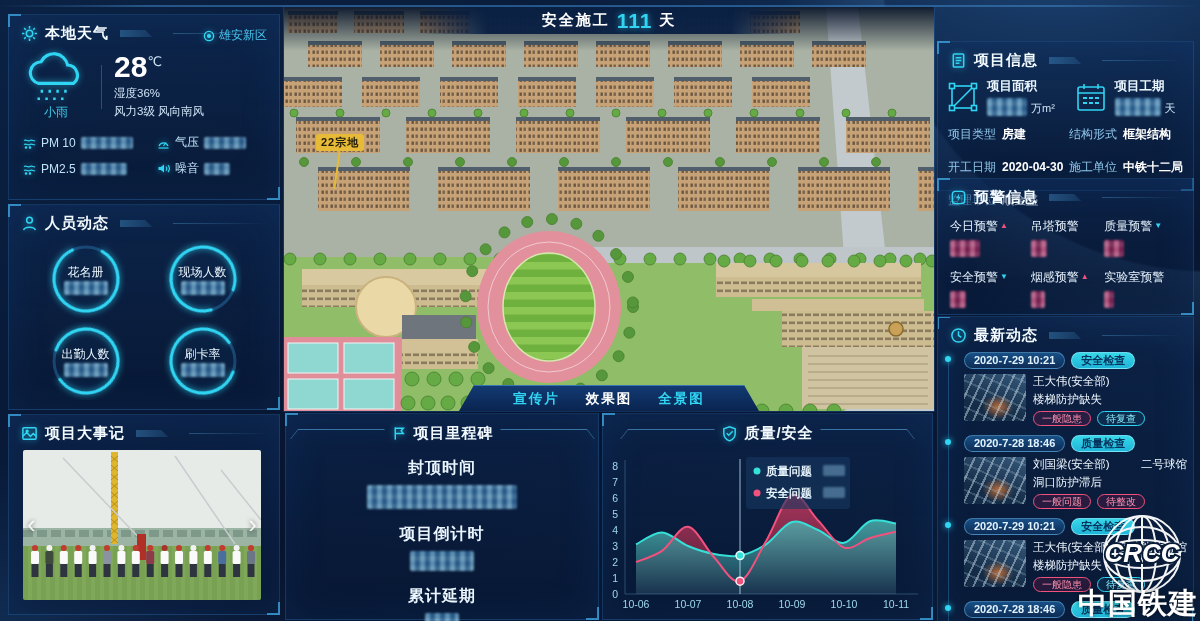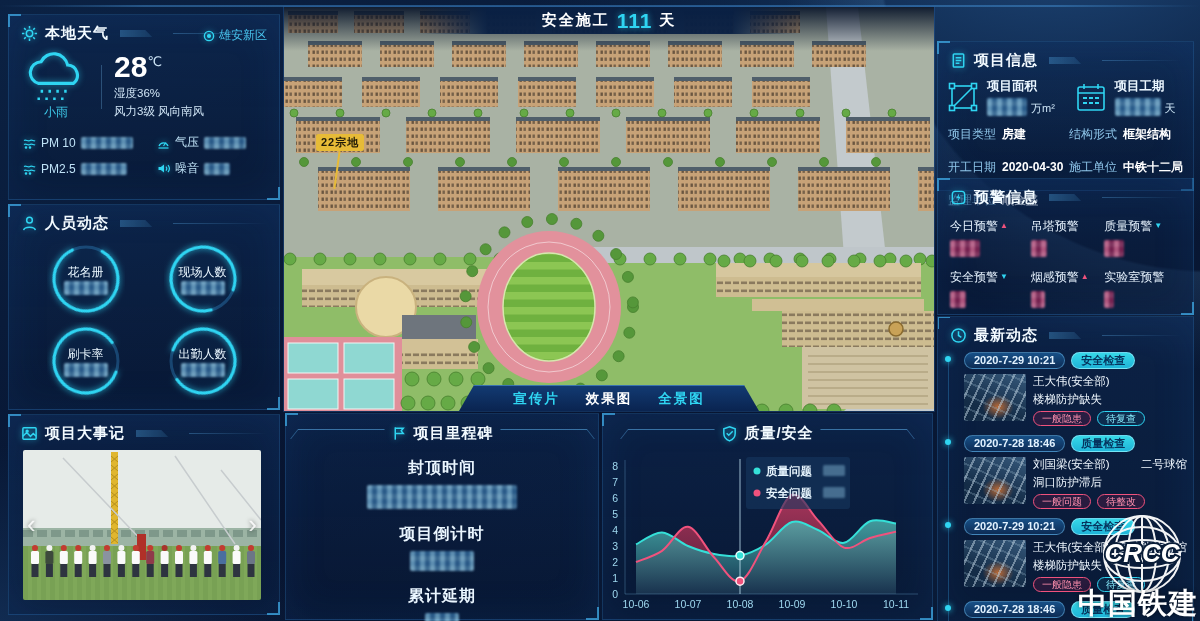--- a/index.html
+++ b/index.html
@@ -265,31 +265,31 @@
         <svg width="78" height="78">
             <circle cx="39" cy="39" r="32" stroke="rgba(40,110,165,.5)" stroke-width="3" fill="rgba(12,42,80,.35)"></circle>
             <circle class="arc" cx="39" cy="39" r="32" stroke="#2fd5f2" stroke-width="3" fill="none" stroke-dasharray="170 31" stroke-linecap="round" transform="rotate(75 39 39)"></circle>
           </svg>
         <div class="rl">现场人数</div>
         <span class="mosaic rv" style="width:44px;height:14px"></span>
       </div>
       <div class="ring">
         <svg width="78" height="78">
             <circle cx="39" cy="39" r="32" stroke="rgba(40,110,165,.5)" stroke-width="3" fill="rgba(12,42,80,.35)"></circle>
-            <circle class="arc" cx="39" cy="39" r="32" stroke="#2fd5f2" stroke-width="3" fill="none" stroke-dasharray="170 31" stroke-linecap="round" transform="rotate(20 39 39)"></circle>
-          </svg>
-        <div class="rl">刷卡率</div>
+            <circle class="arc" cx="39" cy="39" r="32" stroke="#2fd5f2" stroke-width="3" fill="none" stroke-dasharray="170 31" stroke-linecap="round" transform="rotate(200 39 39)"></circle>
+          </svg>
+        <div class="rl">出勤人数</div>
         <span class="mosaic rv" style="width:44px;height:14px"></span>
       </div>
       <div class="ring">
         <svg width="78" height="78">
             <circle cx="39" cy="39" r="32" stroke="rgba(40,110,165,.5)" stroke-width="3" fill="rgba(12,42,80,.35)"></circle>
-            <circle class="arc" cx="39" cy="39" r="32" stroke="#2fd5f2" stroke-width="3" fill="none" stroke-dasharray="170 31" stroke-linecap="round" transform="rotate(200 39 39)"></circle>
-          </svg>
-        <div class="rl">出勤人数</div>
+            <circle class="arc" cx="39" cy="39" r="32" stroke="#2fd5f2" stroke-width="3" fill="none" stroke-dasharray="170 31" stroke-linecap="round" transform="rotate(20 39 39)"></circle>
+          </svg>
+        <div class="rl">刷卡率</div>
         <span class="mosaic rv" style="width:44px;height:14px"></span>
       </div>
     </div>
   </section>
 
   <section class="panel" id="events">
     <div class="phead">
       <span class="ico">
           <svg viewBox="0 0 18 18" fill="none" stroke="currentColor" stroke-width="1.6">
             <rect x="2" y="3" width="14" height="12" rx="1"></rect>

